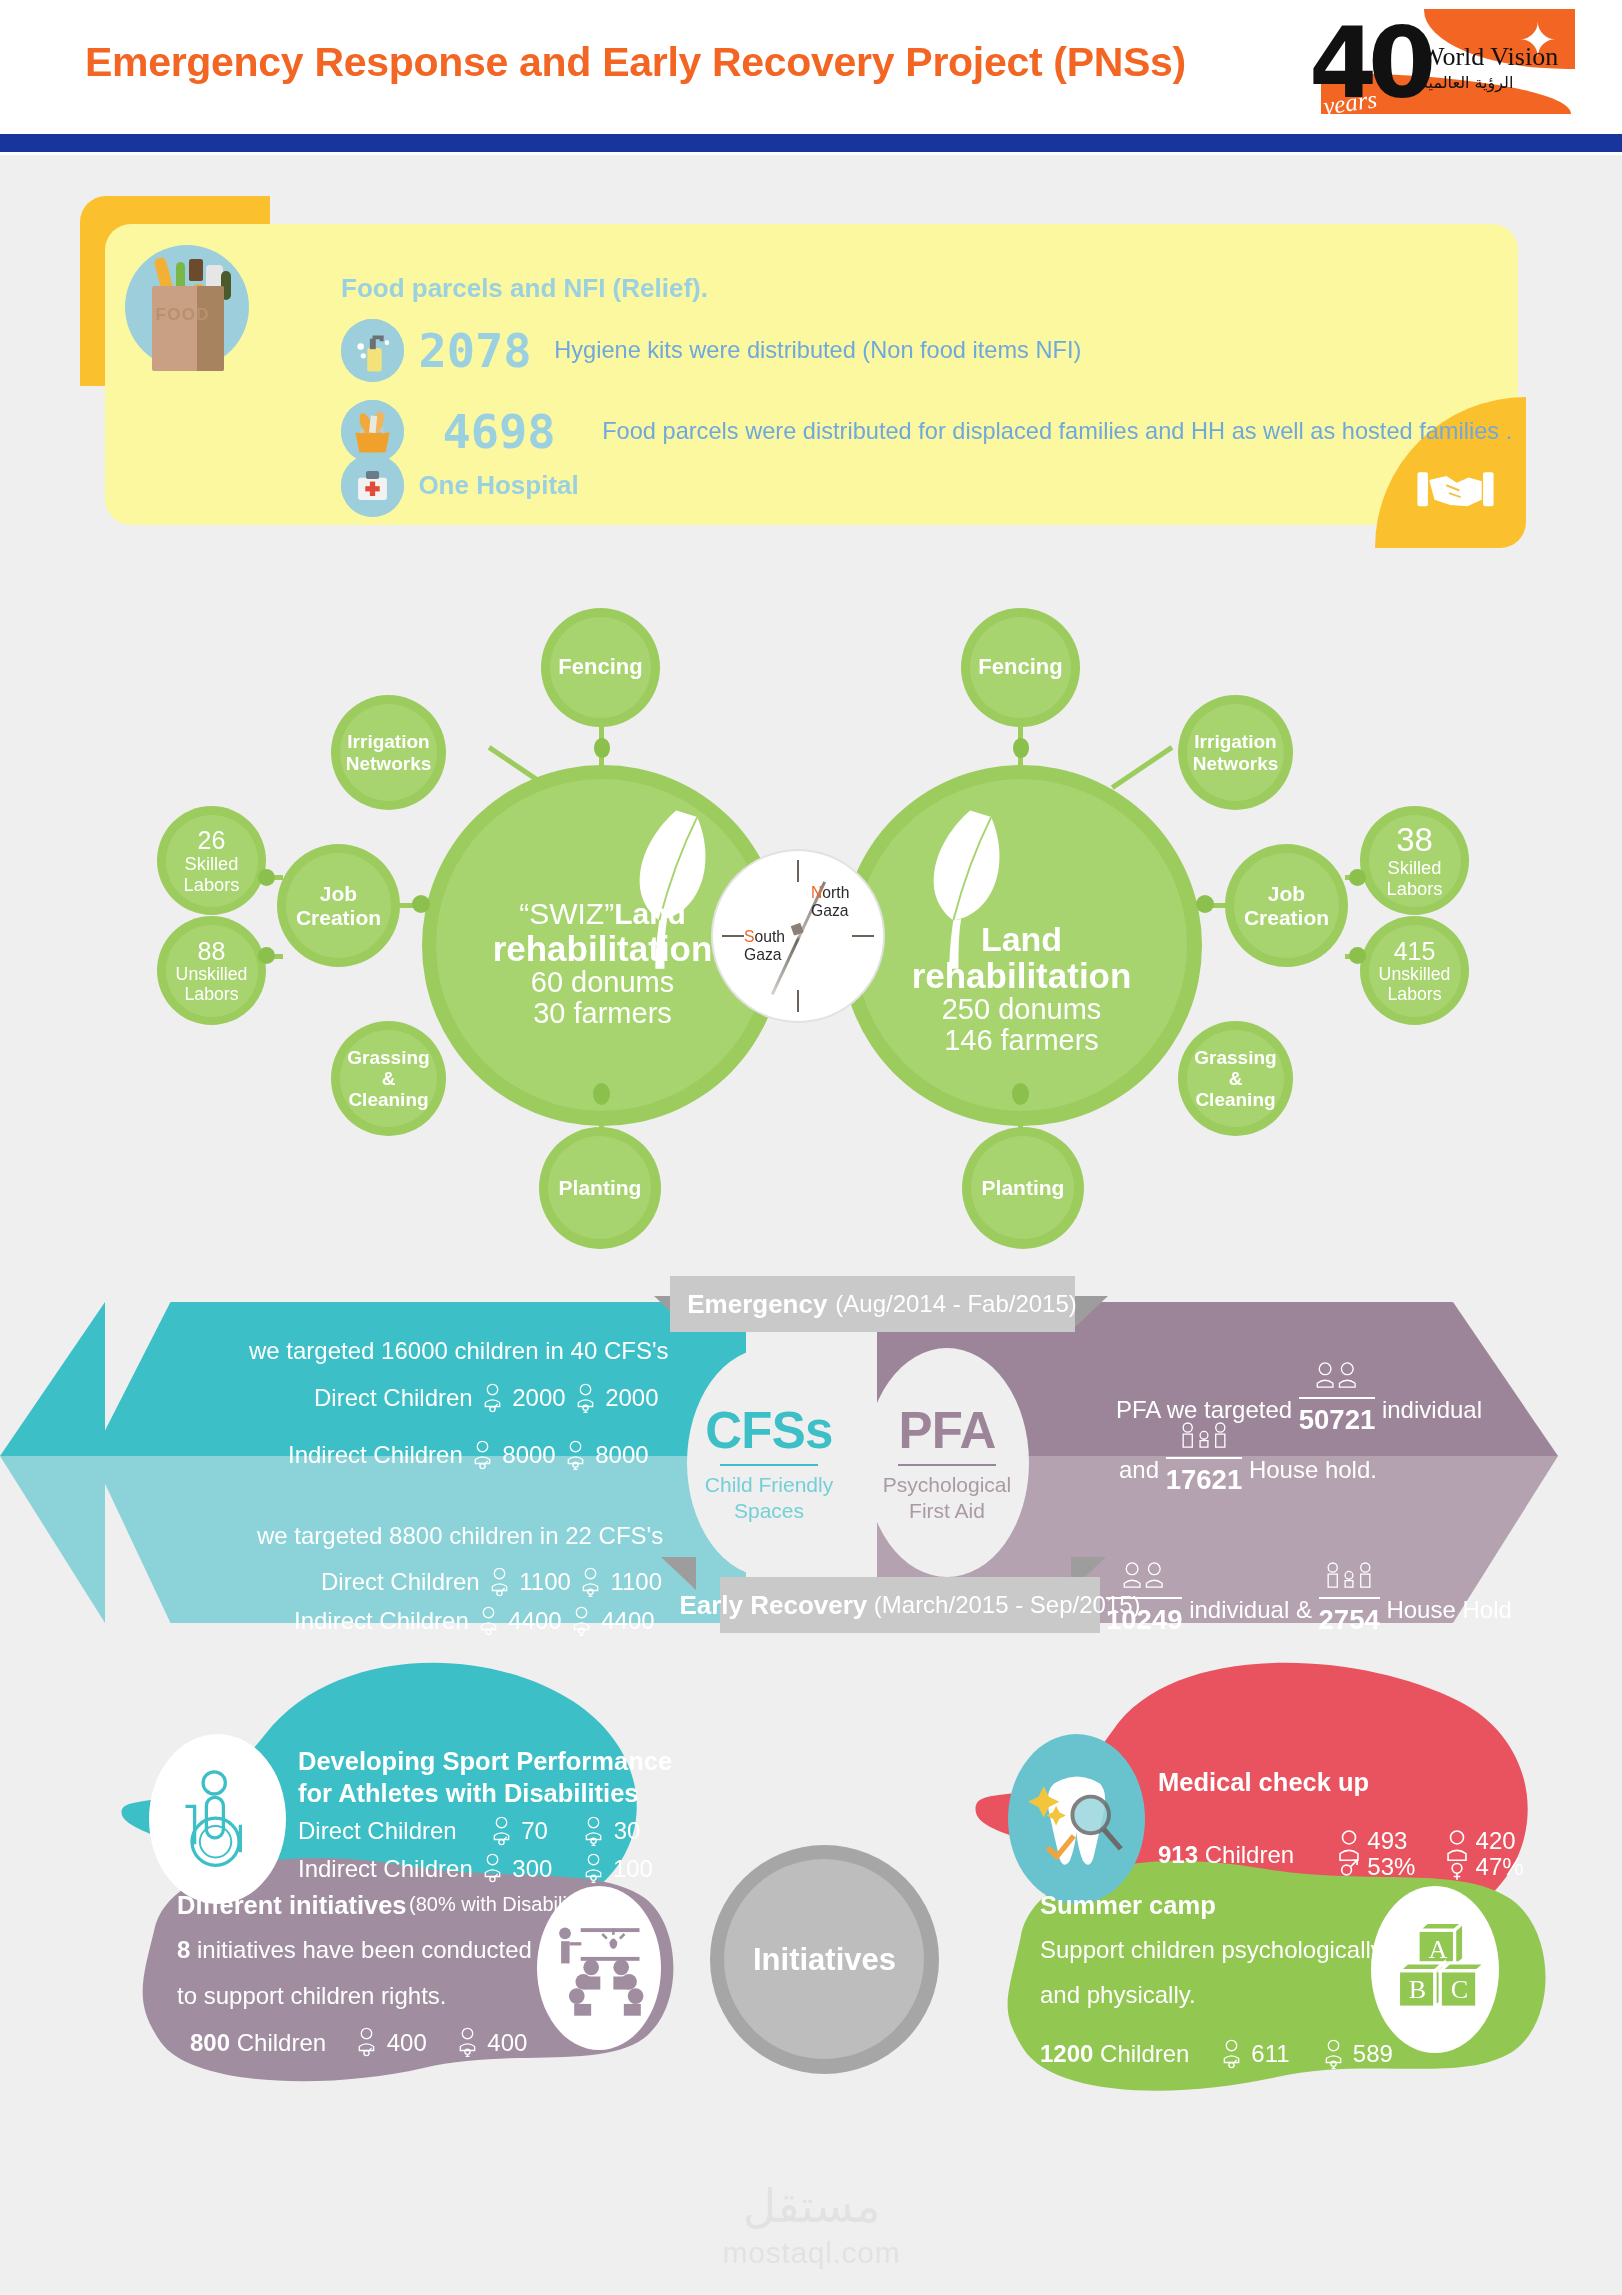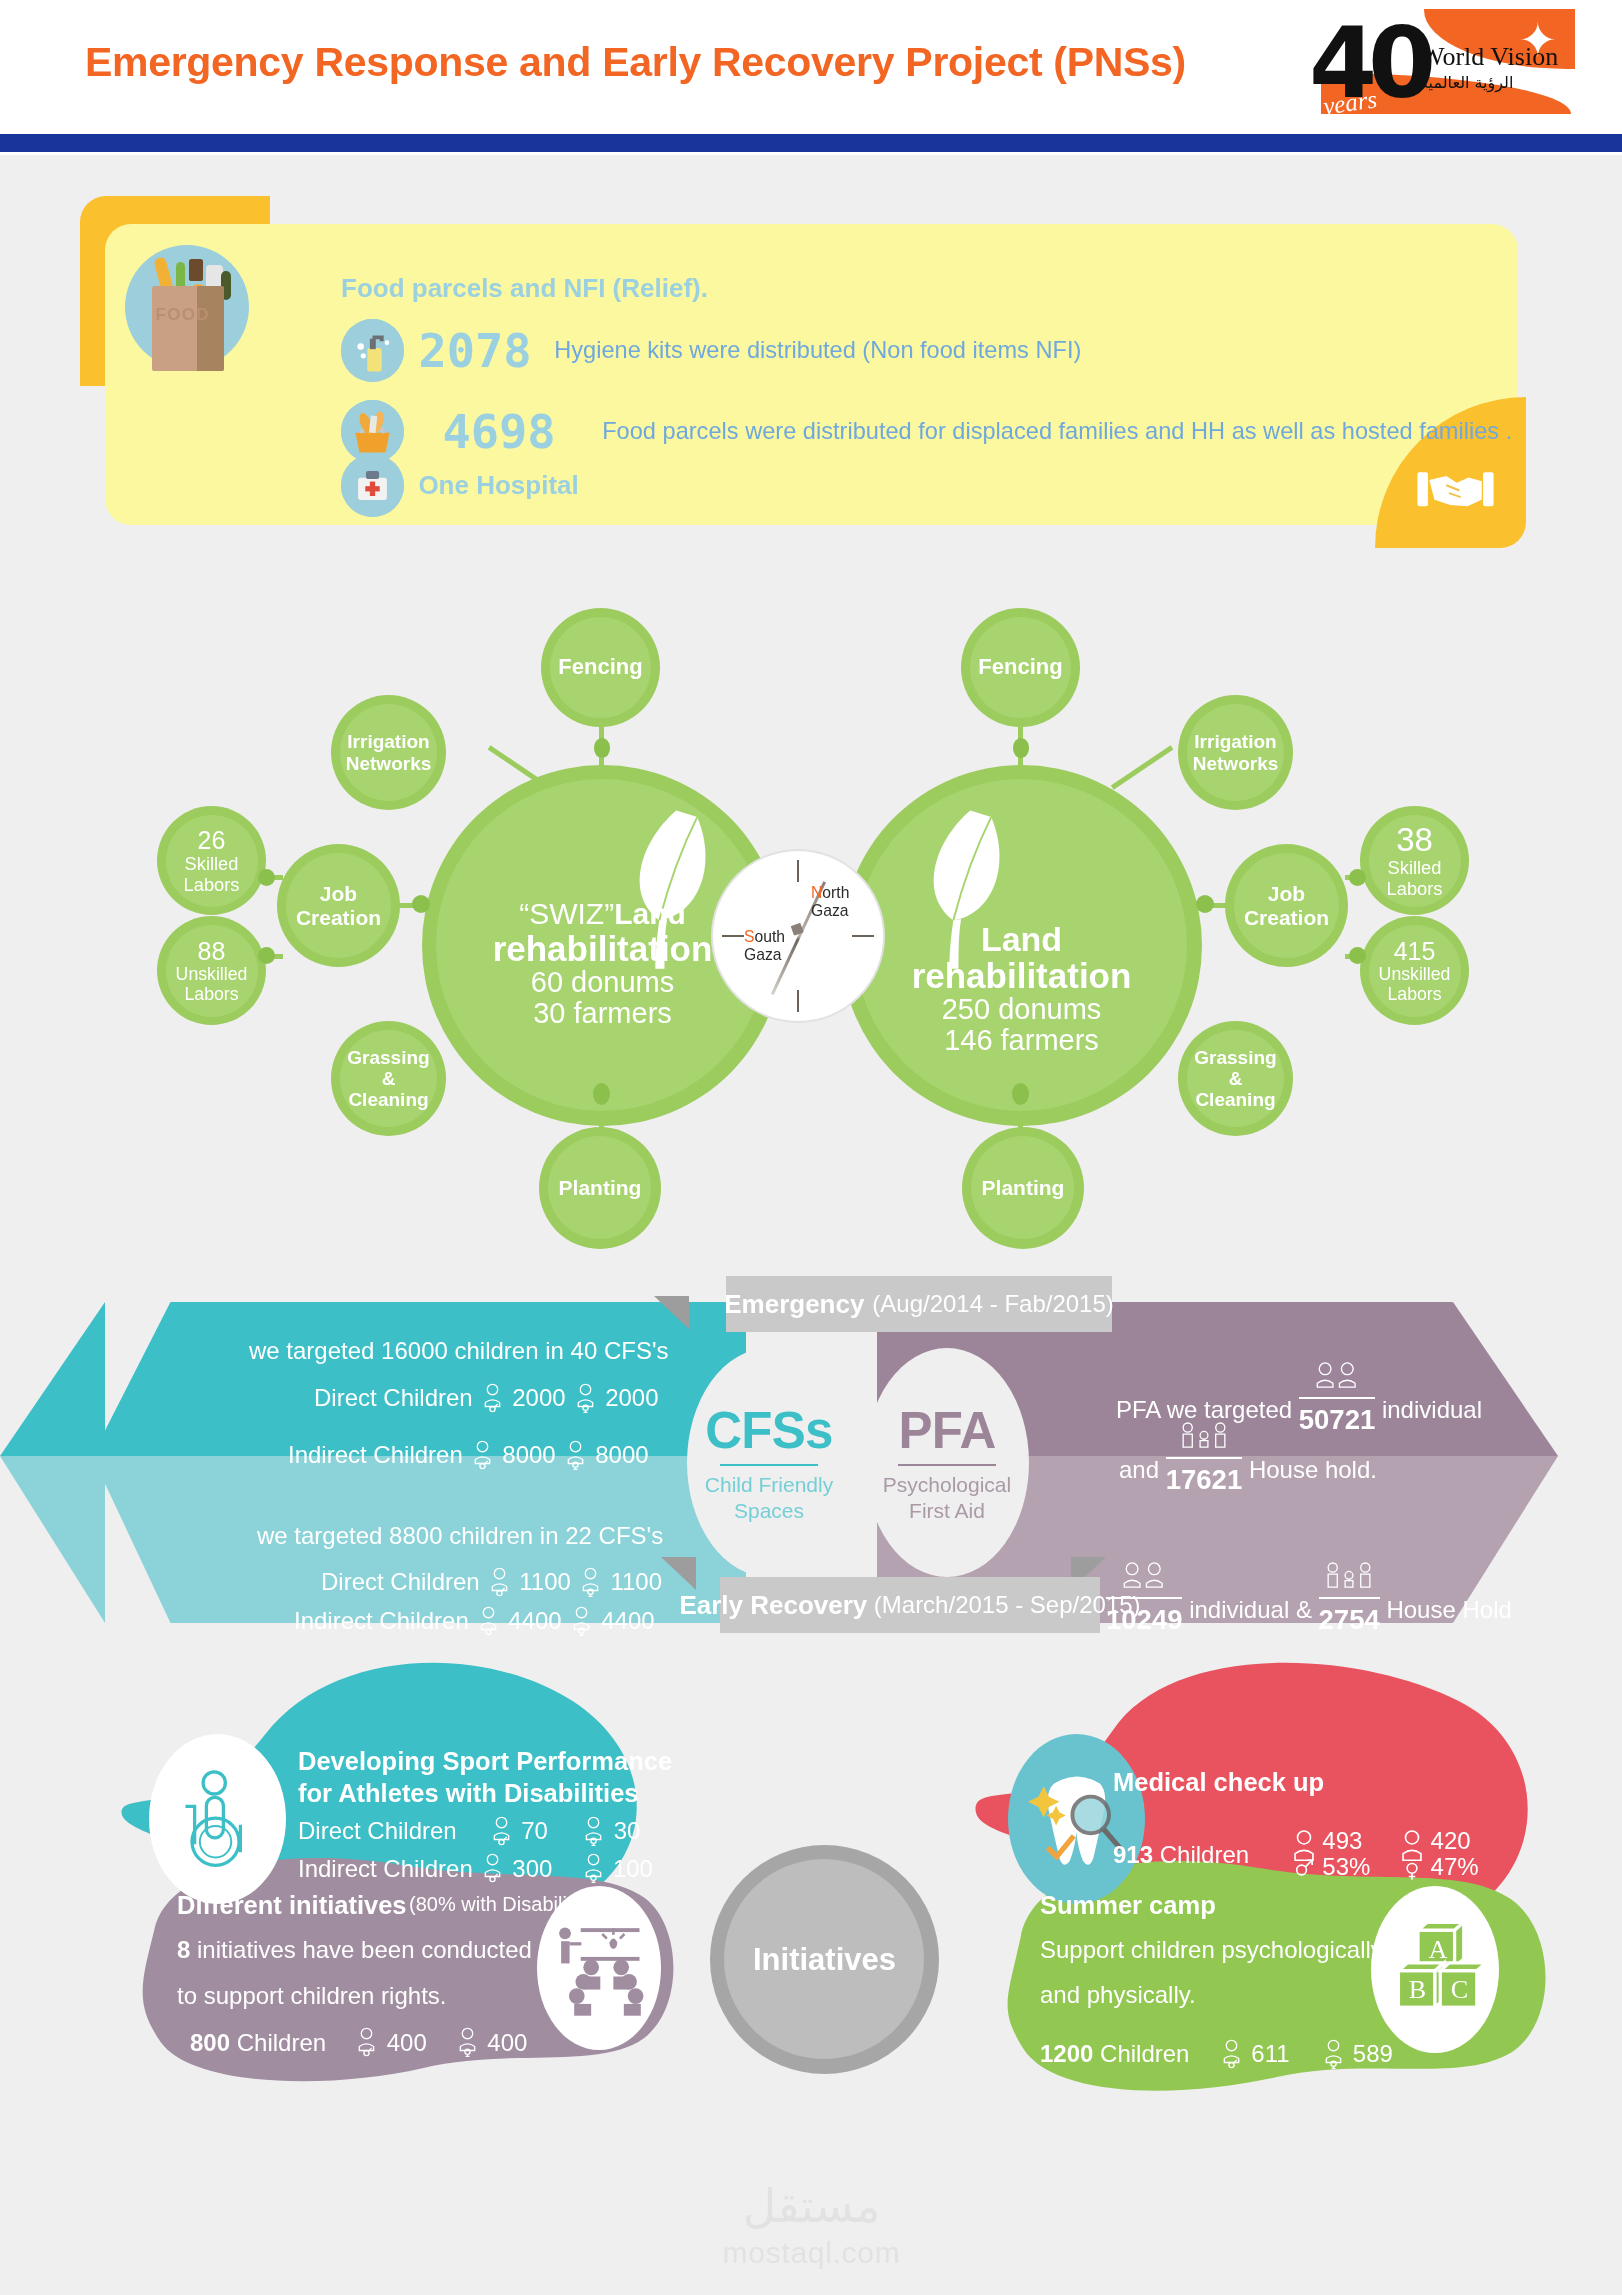--- a/index.html
+++ b/index.html
@@ -521,21 +521,21 @@
       <div class="big">CFSs</div>
       <div class="rule" style="background:#3cbfc6;"></div>
       <div class="sub" style="color:#74cfd6;">
         <div>Child Friendly</div>
         <div>Spaces</div>
       </div>
     </div>
 
     <div class="badge-wing" style="left:654px;top:33px;clip-path:polygon(0 0,100% 0,100% 100%);"></div>
     <div class="badge-wing" style="left:1073px;top:33px;clip-path:polygon(0 0,100% 0,0 100%);"></div>
-    <div class="badge" style="left:726px;top:13px;width:386px;">
+    <div class="badge" style="left:670px;top:13px;width:386px;padding-left:19px;">
       <b>Emergency</b>
       <span style="margin-left:7.9px;">(Aug/2014 - Fab/2015)</span>
     </div>
     <div class="badge-wing" style="left:661px;top:294px;clip-path:polygon(0 0,100% 0,100% 100%);"></div>
     <div class="badge-wing" style="left:1071px;top:294px;clip-path:polygon(0 0,100% 0,0 100%);"></div>
     <div class="badge" style="left:720px;top:314px;width:380px;">
       <b>Early Recovery</b>
       <span style="margin-left:6.5px;">(March/2015 - Sep/2015)</span>
     </div>
   </div>
@@ -657,21 +657,21 @@
     <div class="icon-oval" style="left:1008px;top:98px;width:137px;height:170px;background:#69c3cf;">
       <svg width="98" height="111" viewBox="0 0 150 170">
         <path d="M40 30 q35 -22 70 0 q14 14 4 52 q-6 28 -14 62 q-6 18 -16 4 q-8 -20 -10 -44 q-2 24 -10 44 q-10 14 -16 -4 q-8 -34 -14 -62 q-10 -38 6 -52 z" fill="#fff"></path>
         <path d="M16 50 l8 -16 l8 16 l16 8 l-16 8 l-8 16 l-8 -16 l-16 -8 z" fill="#f2c53d"></path>
         <path d="M38 74 l5 -10 l5 10 l10 5 l-10 5 l-5 10 l-5 -10 l-10 -5 z" fill="#f2c53d"></path>
         <circle cx="96" cy="78" r="28" fill="#9ad6de" opacity="0.85" stroke="#6b6b6b" stroke-width="6"></circle>
         <path d="M116 100 l26 30" stroke="#6b6b6b" stroke-width="8"></path>
         <path d="M30 128 l14 14 l26 -32" stroke="#f2a33c" stroke-width="8" fill="none"></path>
       </svg>
     </div>
-    <div class="blob-txt" style="left:1113px;top:131px;">
+    <div class="blob-txt" style="left:1158px;top:131px;">
       <div class="blob-title">Medical check up</div>
       <div style="display:flex;align-items:center;margin-top:29px;">
         <div class="blob-line">
           <b>913</b>
           <span>Children</span>
         </div>
         <div style="display:flex;margin-left:42px;">
           <div style="display:flex;align-items:center;">
             <svg width="26" height="51" viewBox="0 0 32 62">
                 <circle cx="16" cy="10" r="8" fill="none" stroke="#fff" stroke-width="2"></circle>

